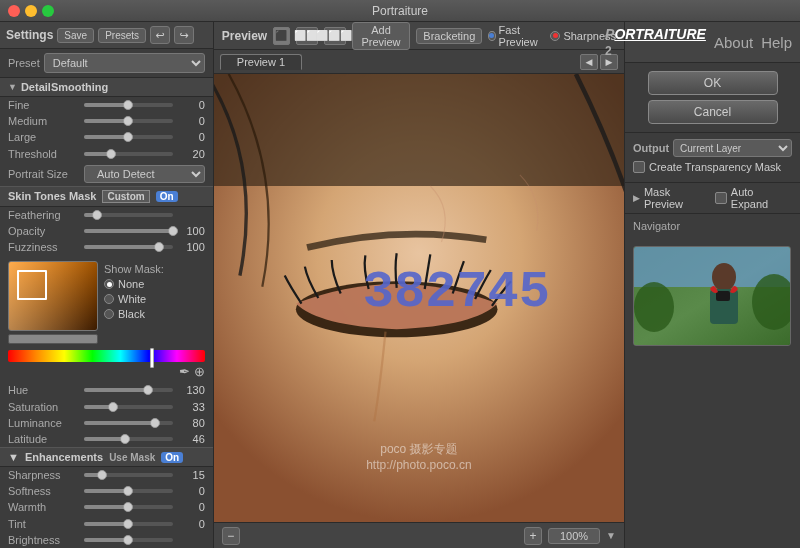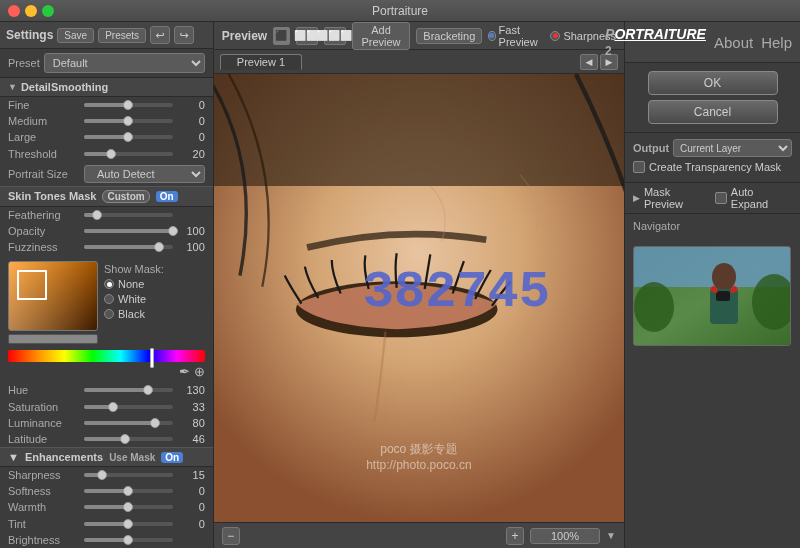--- a/index.html
+++ b/index.html
@@ -209,21 +209,21 @@
       align-items: center;
       gap: 6px;
       flex-shrink: 0;
     }
     .badge-custom {
       background: #5a5a5a;
       border: 1px solid #888;
       color: #ccc;
       font-size: 10px;
       padding: 0 4px;
-      border-radius: 6px;
+      border-radius: 0;
     }
     .badge-on {
       background: #4a7fd4;
       color: #fff;
       font-size: 10px;
       padding: 0 4px;
       border-radius: 3px;
       font-weight: bold;
     }
 
@@ -521,21 +521,21 @@
       display: flex;
       align-items: center;
       justify-content: center;
     }
     .preview-zoom-level {
       font-size: 11px;
       color: #ccc;
       background: #5a5a5a;
       border: 1px solid #777;
       border-radius: 3px;
-      padding: 1px 20px;
+      padding: 1px 11px;
     }
     .zoom-arrow {
       color: #aaa;
       font-size: 10px;
     }
 
     
     .right-panel {
       width: 175px;
       background: #3c3c3c;

